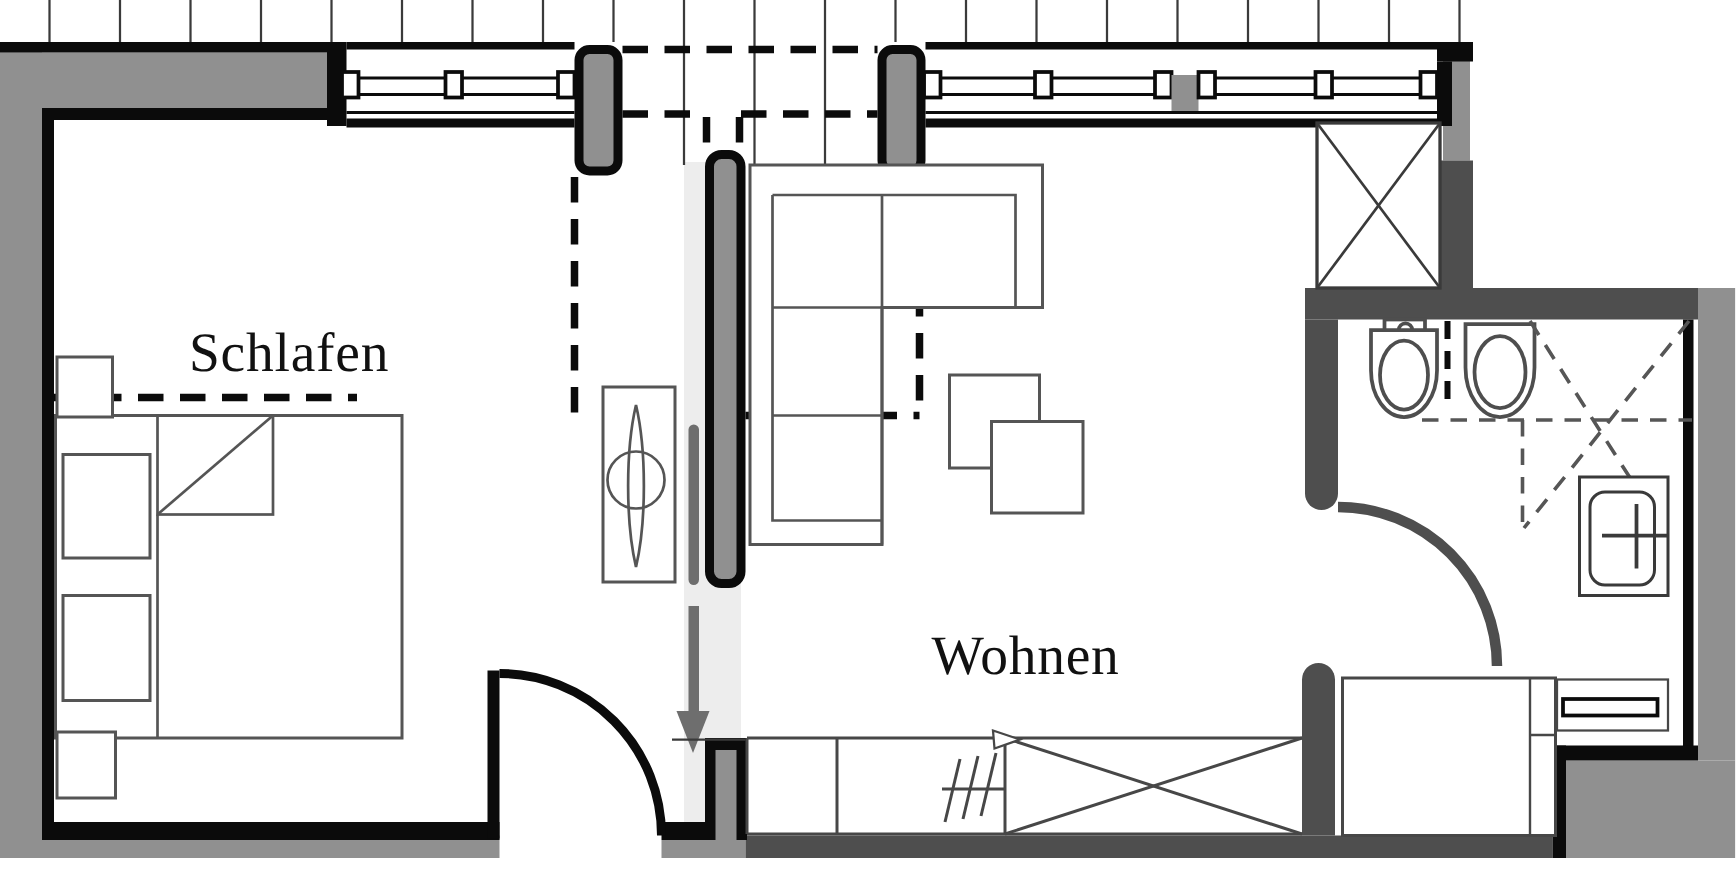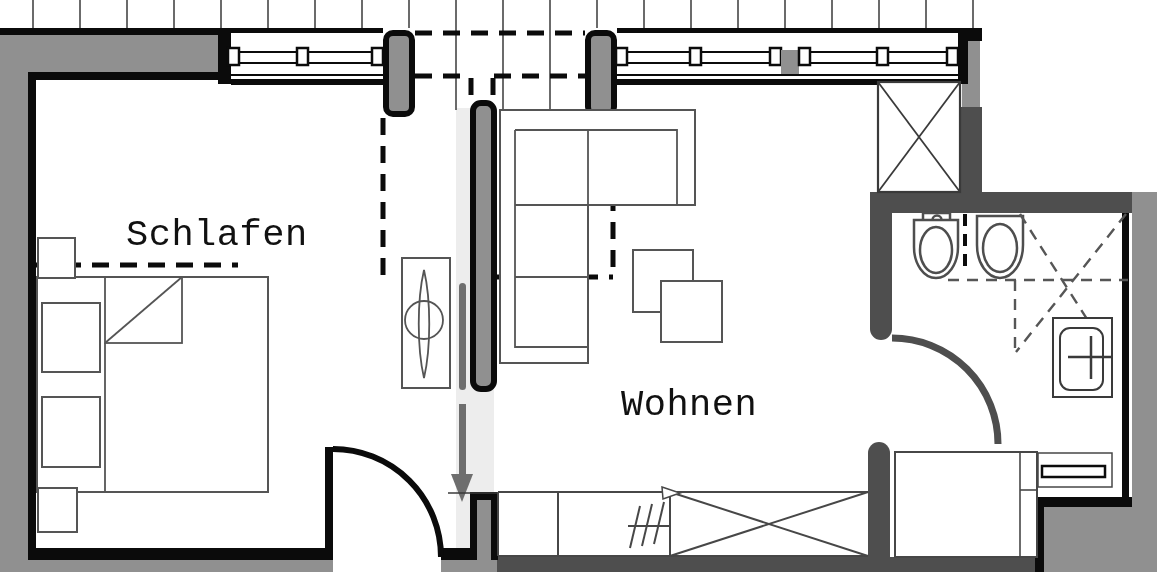--- a/index.html
+++ b/index.html
@@ -11,30 +11,30 @@
     --fixture-outline:#4e4e4e;
     --thin-line:#3a3a3a;
     --floor-highlight:#ededed;
     --arrow-gray:#6e6e6e;
     --label-color:#111111;
   }
   html,body{margin:0;padding:0;background:#fff;}
   .plan{
     position:relative;width:1157px;height:572px;
     background:var(--background);overflow:hidden;
-    font-family:Liberation Mono, monospace;
+    font-family:Liberation Serif, serif;
   }
   .plan svg{position:absolute;left:0;top:0;}
   .room-label{
     position:absolute;color:var(--label-color);
     font-size:37px;font-weight:400;letter-spacing:0.5px;white-space:nowrap;
     user-select:none;
   }
   .label-schlafen{left:126px;top:214px;}
-  .label-wohnen{left:621px;top:384px;text-align:center;}
+  .label-wohnen{left:621px;top:416px;text-align:center;}
   .label-bad{left:910px;top:387px;}
 
   
   .blk{fill:var(--wall-black);}
   .gry{fill:var(--wall-gray);}
   .drk{fill:var(--wall-dark);}
   .thin{stroke:var(--thin-line);stroke-width:1.5;fill:none;}
   .furn{stroke:var(--furniture-outline);stroke-width:2;fill:#ffffff;}
   .furnl{stroke:var(--furniture-outline);stroke-width:1.8;fill:none;}
   .fix{stroke:var(--fixture-outline);stroke-width:2.5;fill:#ffffff;}

